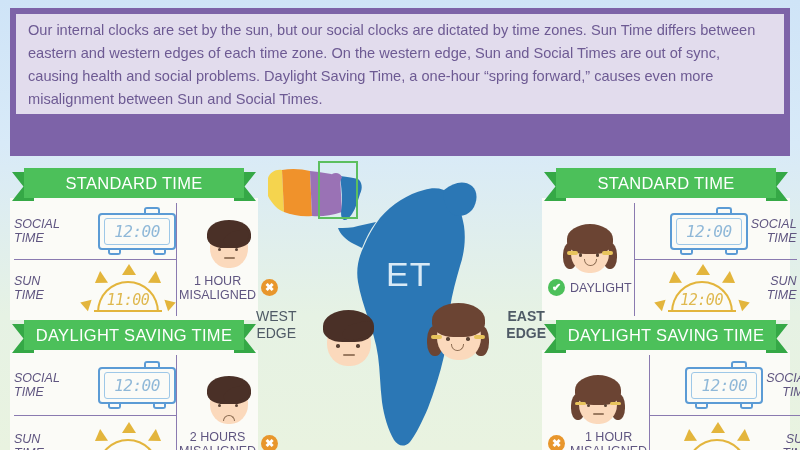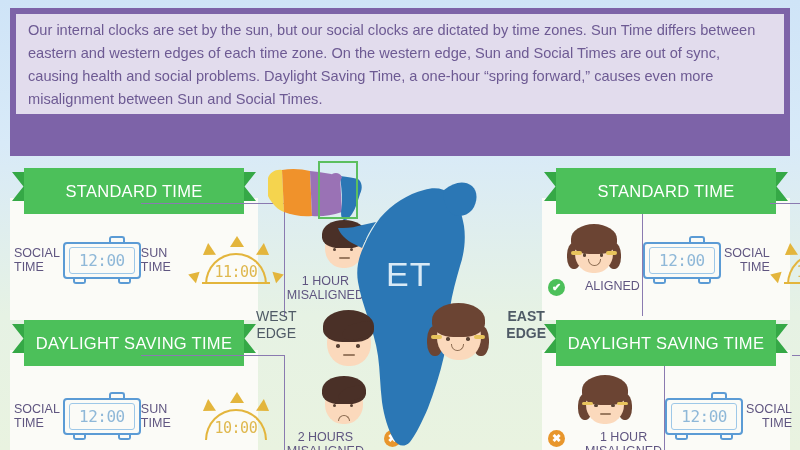--- a/index.html
+++ b/index.html
@@ -57,21 +57,21 @@
 
   
   .ribbon {
     position: relative;
     height: 30px;
     margin: 0 2px;
   }
   .ribbon-band {
     position: absolute;
     left: 12px; right: 12px; top: 0;
-    height: 46px;
+    height: 30px;
     background: #4cc05a;
     display: flex;
     align-items: center;
     justify-content: center;
   }
   .ribbon-label {
     color: #ffffff;
     font-size: 16.5px;
     letter-spacing: 0.3px;
     white-space: nowrap;
@@ -90,37 +90,39 @@
     height: 122px;
     display: flex;
     padding: 5px 4px 4px 4px;
   }
   .panel-bl .panel-body, .panel-br .panel-body { height: 130px; }
 
   
   .clocks {
     flex: 0 0 162px;
     display: flex;
+    flex-direction: column;
     position: relative;
+    font-style: italic;
   }
   .clock-row {
     flex: 1;
     display: flex;
     align-items: center;
     gap: 3px;
   }
   .clock-row.bottom { border-top: 1.5px solid #8a7ab0; }
   .side-label {
     color: #5f5580;
     font-size: 12.5px;
     line-height: 14px;
     flex: 0 0 44px;
   }
   .clocks.rtl .side-label { text-align: right; }
-  .clock-art { flex: 1; display: flex; justify-content: center; align-items: center; }
+  .clock-art { flex: 1; display: flex; justify-content: flex-end; align-items: center; }
 
   
   .alarm {
     position: relative;
     width: 78px; height: 48px;
   }
   .alarm-body {
     position: absolute;
     left: 0; top: 6px;
     width: 78px; height: 37px;
@@ -236,21 +238,22 @@
     display: flex;
     flex-direction: column;
     align-items: center;
     justify-content: center;
     gap: 2px;
     padding: 0 2px;
   }
   .status.no-border { border-left: none; border-right: 1.5px solid #8a7ab0; }
   .status-line {
     display: flex;
-    gap: 20px;
+    align-items: center;
+    gap: 5px;
   }
   .status-text {
     color: #5f5580;
     font-size: 12.5px;
     line-height: 14px;
     text-align: center;
     white-space: nowrap;
   }
   .badge {
     width: 17px; height: 17px;
@@ -525,21 +528,21 @@
           <div class="face-skin"></div>
           <div class="hair-girl-top"></div>
           <div class="band l"></div>
             <div class="band r"></div>
           <div class="eye l"></div>
             <div class="eye r"></div>
           <div class="mouth-smile"></div>
         </div>
         <div class="status-line">
           <span class="badge ok">✔</span>
-          <span class="status-text">ALIGNED</span>
+          <span class="status-text">DAYLIGHT</span>
         </div>
       </div>
       <div class="clocks rtl">
         <div class="clock-row">
           <div class="clock-art">
             <div class="alarm">
               <div class="alarm-bell"></div>
               <div class="alarm-body"></div>
               <div class="alarm-screen">
                 <span class="alarm-time">12:00</span>

